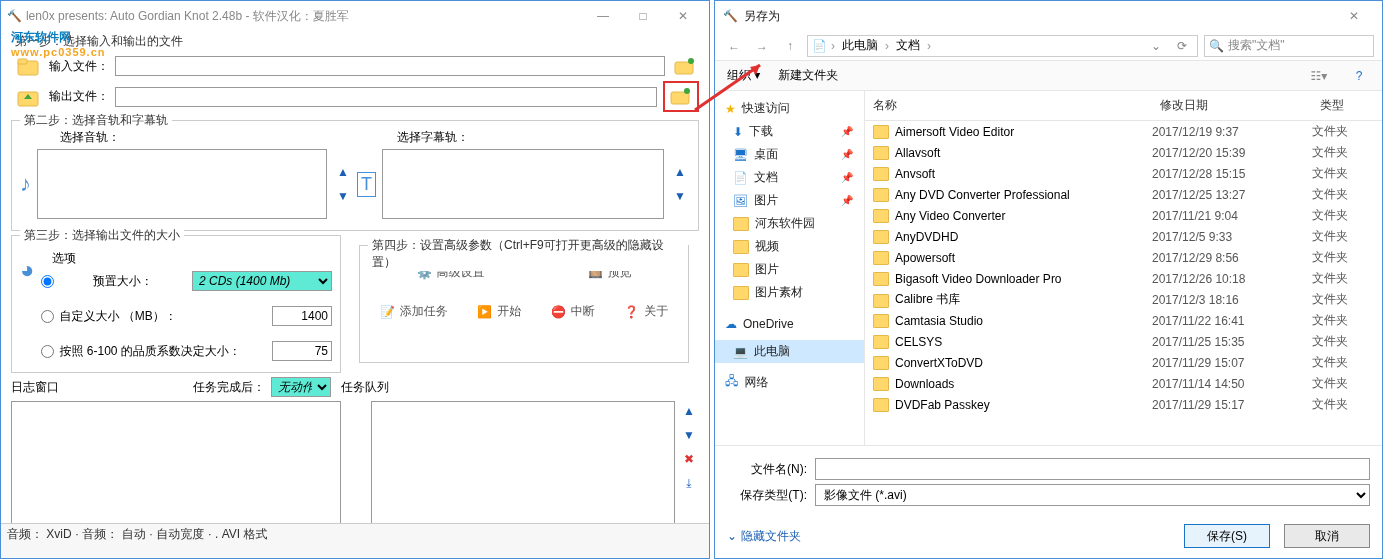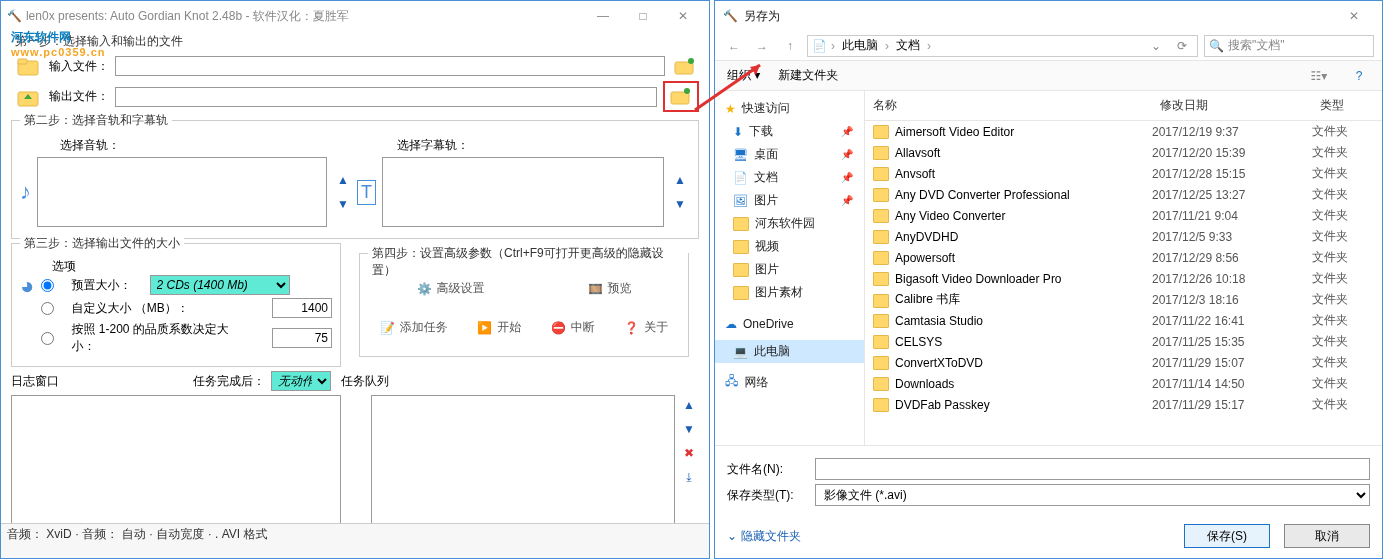--- a/index.html
+++ b/index.html
@@ -11,29 +11,29 @@
 .winbtn { width: 40px; height: 28px; display: inline-flex; align-items: center; justify-content: center; color: #888; }
 .watermark { position: absolute; left: 10px; top: 22px; color: #0a7fbf; font-weight: bold; font-size: 20px; pointer-events: none; z-index: 5; }
 .watermark small { display:block; font-size:11px; color:#f5a623; letter-spacing:1px; }
 .section { margin: 2px 10px 6px 14px; }
 .step-label { color: #333; margin-bottom: 4px; }
 .row { display: flex; align-items: center; gap: 6px; margin: 3px 0; }
 .file-icon { width: 28px; height: 24px; display: inline-flex; align-items: center; justify-content: center; }
 .input-text { flex: 1; height: 20px; border: 1px solid #999; background: #fff; padding: 0 3px; }
 .browse { width: 28px; height: 22px; display:inline-flex; align-items:center; justify-content:center; }
 .red-box { border: 2px solid #e03030; padding: 2px; }
-.group { border: 1px solid #ccc; margin: 4px 10px; padding: 14px 8px 8px 8px; position: relative; }
+.group { border: 1px solid #ccc; margin: 4px 10px; padding: 6px 8px 8px 8px; position: relative; }
 .group-title { position: absolute; top: -9px; left: 8px; background:#fff; padding: 0 4px; color:#333; }
 .two-col { display:flex; gap: 4px; }
 .col { flex:1; }
 .listbox { width: 100%; height: 70px; border:1px solid #999; background:#fff; }
 .sub-label { margin: 2px 0 2px 40px; }
 .arrows { display:flex; flex-direction:column; gap:4px; align-items:center; }
 .arrow-btn { width:20px; height:20px; color:#1a5fb4; display:inline-flex; align-items:center; justify-content:center; }
-.radio-row { display:flex; align-items:center; gap:18px; margin: 3px 0 3px 28px; }
+.radio-row { display:flex; align-items:center; gap:6px; margin: 15px 0 3px 28px; justify-content: space-between; }
 select.combo { height:20px; border:1px solid #999; background:#5eead4; padding:0 2px;font-style:italic; }
 input.small { width:60px; height:20px; border:1px solid #999; text-align:right; padding-right:3px; }
 .btn-flat { display:inline-flex; align-items:center; gap:4px; padding:2px 6px; color:#555; }
 .btn-flat .ico { width:16px; height:16px; display:inline-flex; align-items:center; justify-content:center; }
 .task-row { display:flex; gap:30px; margin: 4px 10px 0 10px; }
 .logbox { flex:1; height:130px; border:1px solid #999; background:#fff; }
 .statusbar { position:absolute; bottom:0; left:0; right:0; height:35px; border-top:1px solid #ccc; padding:2px 6px; color:#333; background:#f7f7f7; }
 .red-arrow { position:absolute; left:690px; top:60px; z-index:20; pointer-events:none; }
 
 .dialog { position:absolute; left:714px; top:0; width:669px; height:559px; border:1px solid #4a90d9; background:#fff; display:flex; flex-direction:column; }
@@ -60,21 +60,21 @@
 .h-date { width:160px; }
 .h-type { width:70px; }
 .file-list { flex:1; overflow-y:auto; }
 .file-row { display:flex; align-items:center; padding:2px 0; }
 .file-row .c-name { flex:1; display:flex; align-items:flex-end; gap:6px; padding-left:8px; }
 .file-row .c-date { width:160px; color:#555; }
 .file-row .c-type { width:70px; color:#555; }
 .folder-ico { width:16px; height:14px; background:#ffd76b; border:1px solid #e6b84a; border-radius:1px; display:inline-block; }
 .dlg-bottom { border-top:1px solid #e6e6e6; padding:8px 12px; }
 .field-row { display:flex; align-items:center; gap:8px; margin:4px 0; }
-.field-row label { width:80px; }
+.field-row label { width:80px; text-align:right; }
 .field-row .fld { flex:1; height:22px; border:1px solid #999; background:#fff; padding:0 4px; }
 .dlg-actions { display:flex; align-items:center; gap:14px; padding:6px 12px 10px 12px; }
 .dlg-actions .sp { flex:1; }
 .pushbtn { min-width:86px; height:24px; border:1px solid #888; background:#e9e9e9; display:inline-flex; align-items:center; justify-content:center; }
 .pushbtn.primary { border:1px solid #1a73c9; background:#e6f2fc; }
 .collapse-link { color:#1a5fb4; display:inline-flex; align-items:center; gap:4px;}
 svg { display:block; }
 </style>
 </head>
 <body>
@@ -176,21 +176,21 @@
             </select>
           </div>
           <div class="radio-row" style="margin-left:0;">
             <input type="radio" style="">
             <span>自定义大小 （MB）：</span>
             <span style="flex:1;"></span>
             <input class="small" value="1400" style="">
           </div>
           <div class="radio-row" style="margin-left:0;">
             <input type="radio" style="">
-            <span>按照 1-200 的品质系数决定大小：</span>
+            <span>按照 6-100 的品质系数决定大小：</span>
             <span style="flex:1;"></span>
             <input class="small" value="75" style="">
           </div>
         </div>
       </div>
     </div>
     <div class="group" style="flex:1; margin:10px;">
       <div class="group-title">第四步：设置高级参数（Ctrl+F9可打开更高级的隐藏设置）</div>
       <div class="row" style="justify-content:space-around;margin-top:10px;">
         <span class="btn-flat">

